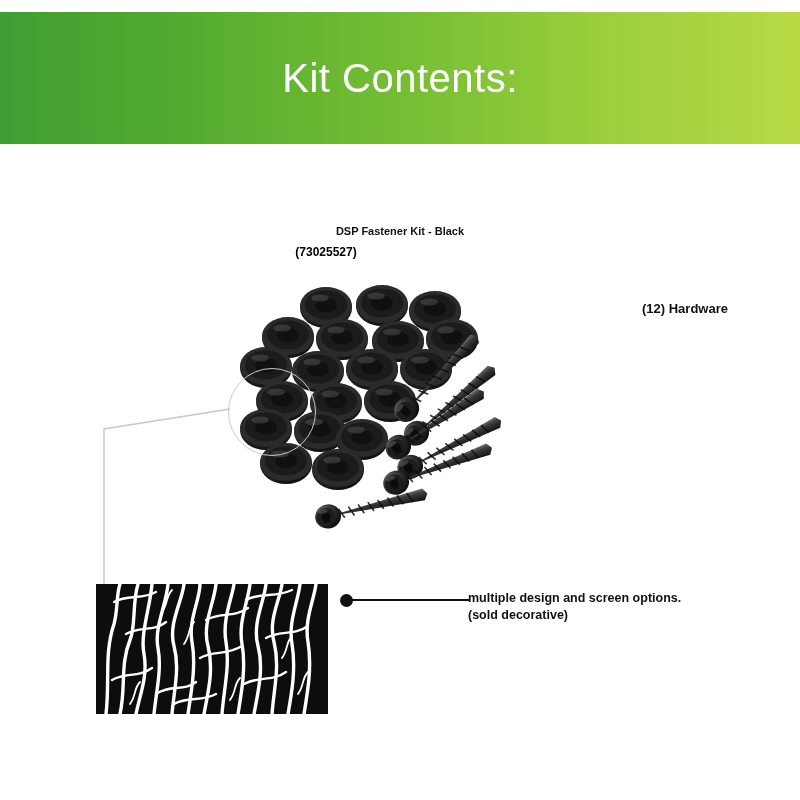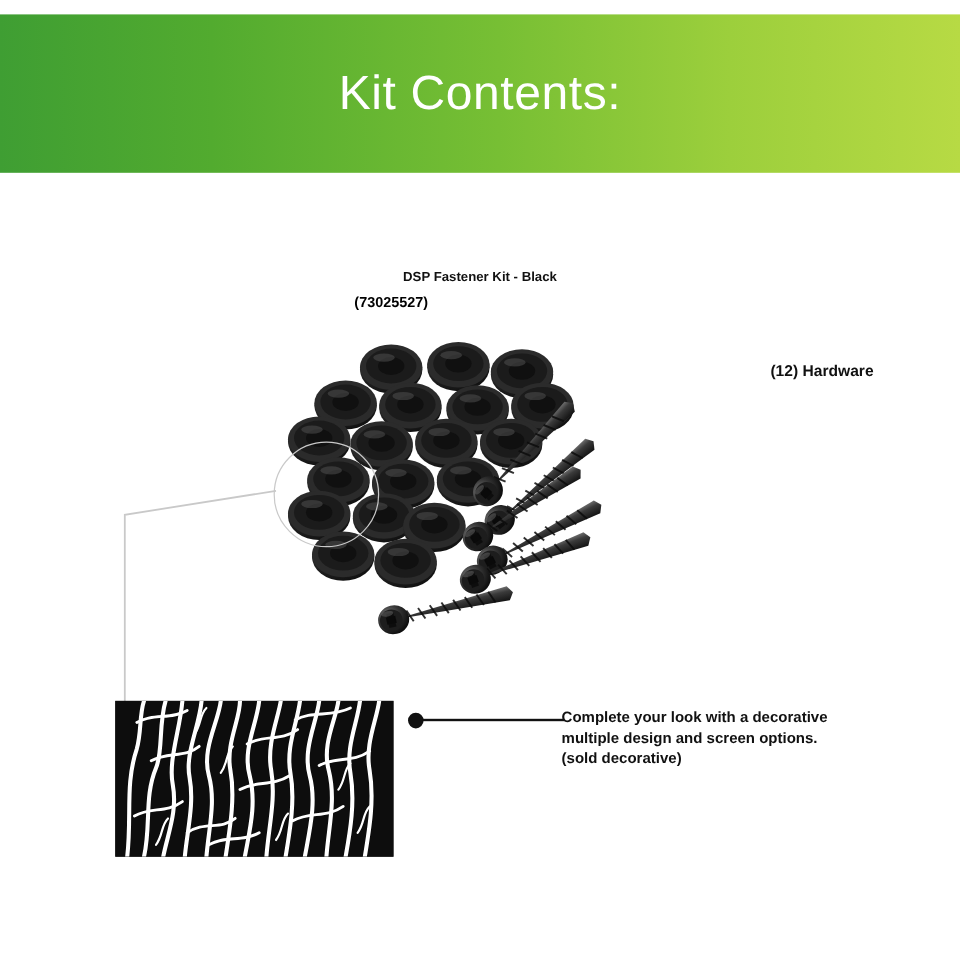--- a/index.html
+++ b/index.html
@@ -295,18 +295,17 @@
         <path d="M186 74 C 192 66, 190 58, 196 52"></path>
         <path d="M66 28 C 72 20, 70 12, 76 6"></path>
         <path d="M202 110 C 208 102, 206 94, 212 88"></path>
       </g>
     </svg>
   </div>
 
   <div class="callout-dot"></div>
   <div class="callout-rule"></div>
   <div class="callout-text">
-    <span class="line">Complete your look with a decorative</span>
     <span class="line">multiple design and screen options.</span>
     <span class="line">(sold decorative)</span>
   </div>
 
 </div>
 
 </body></html>

